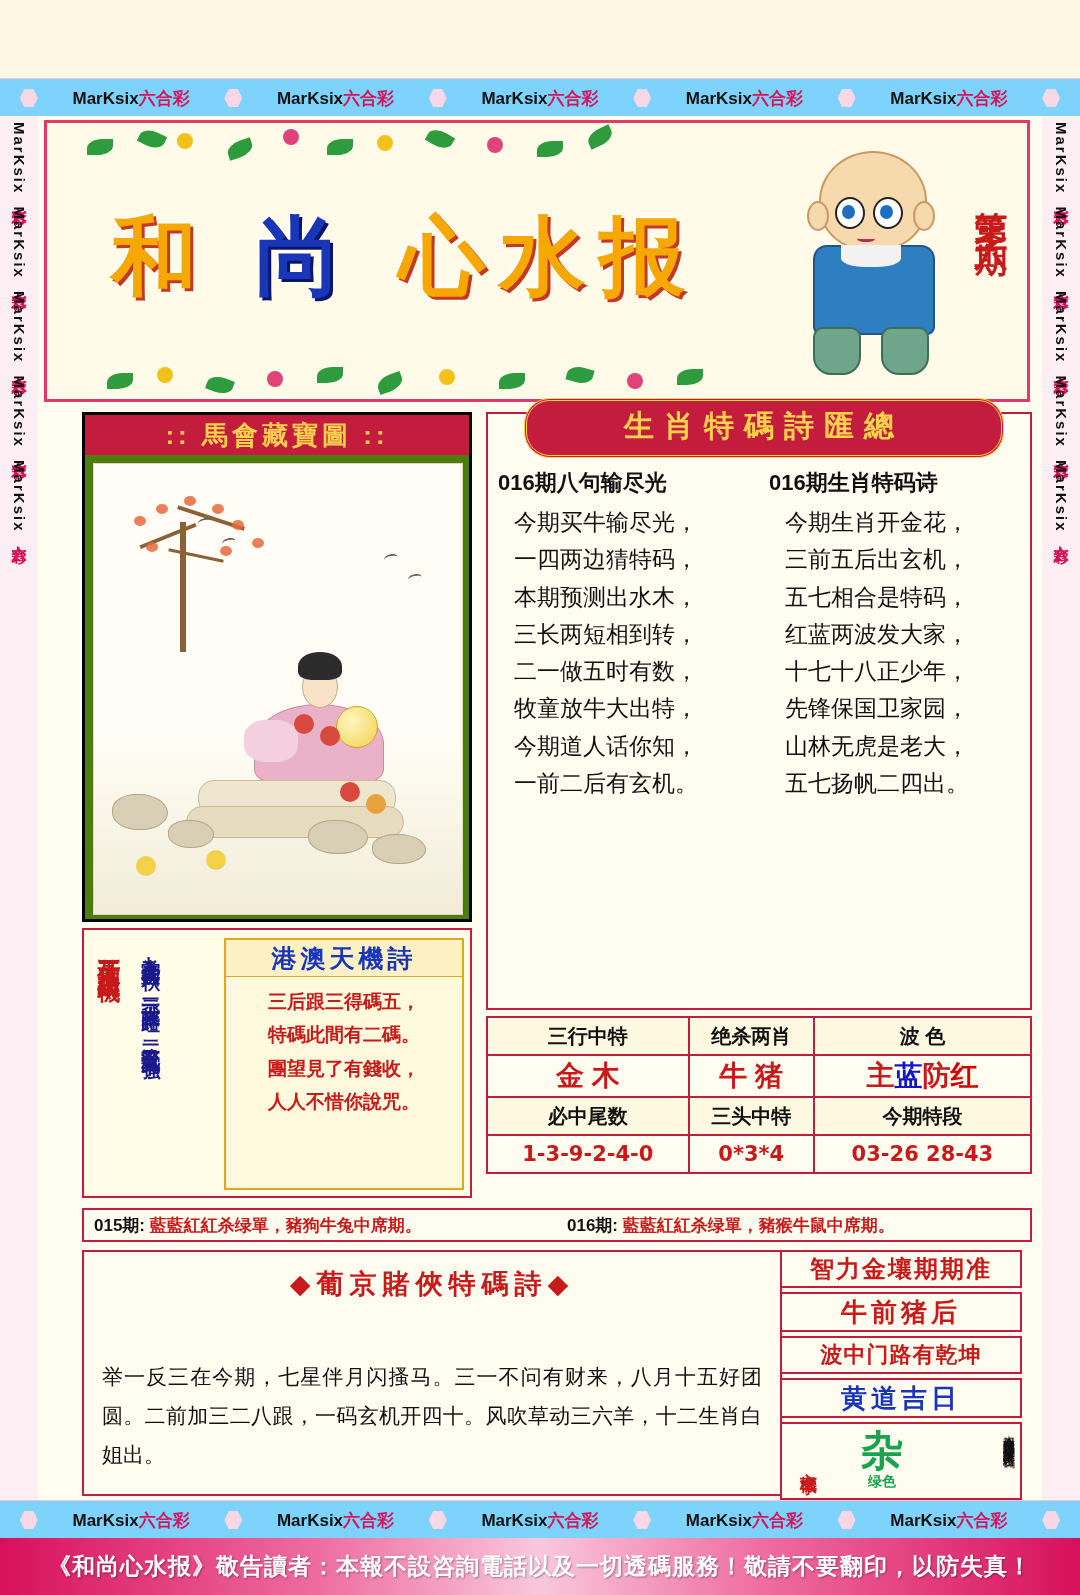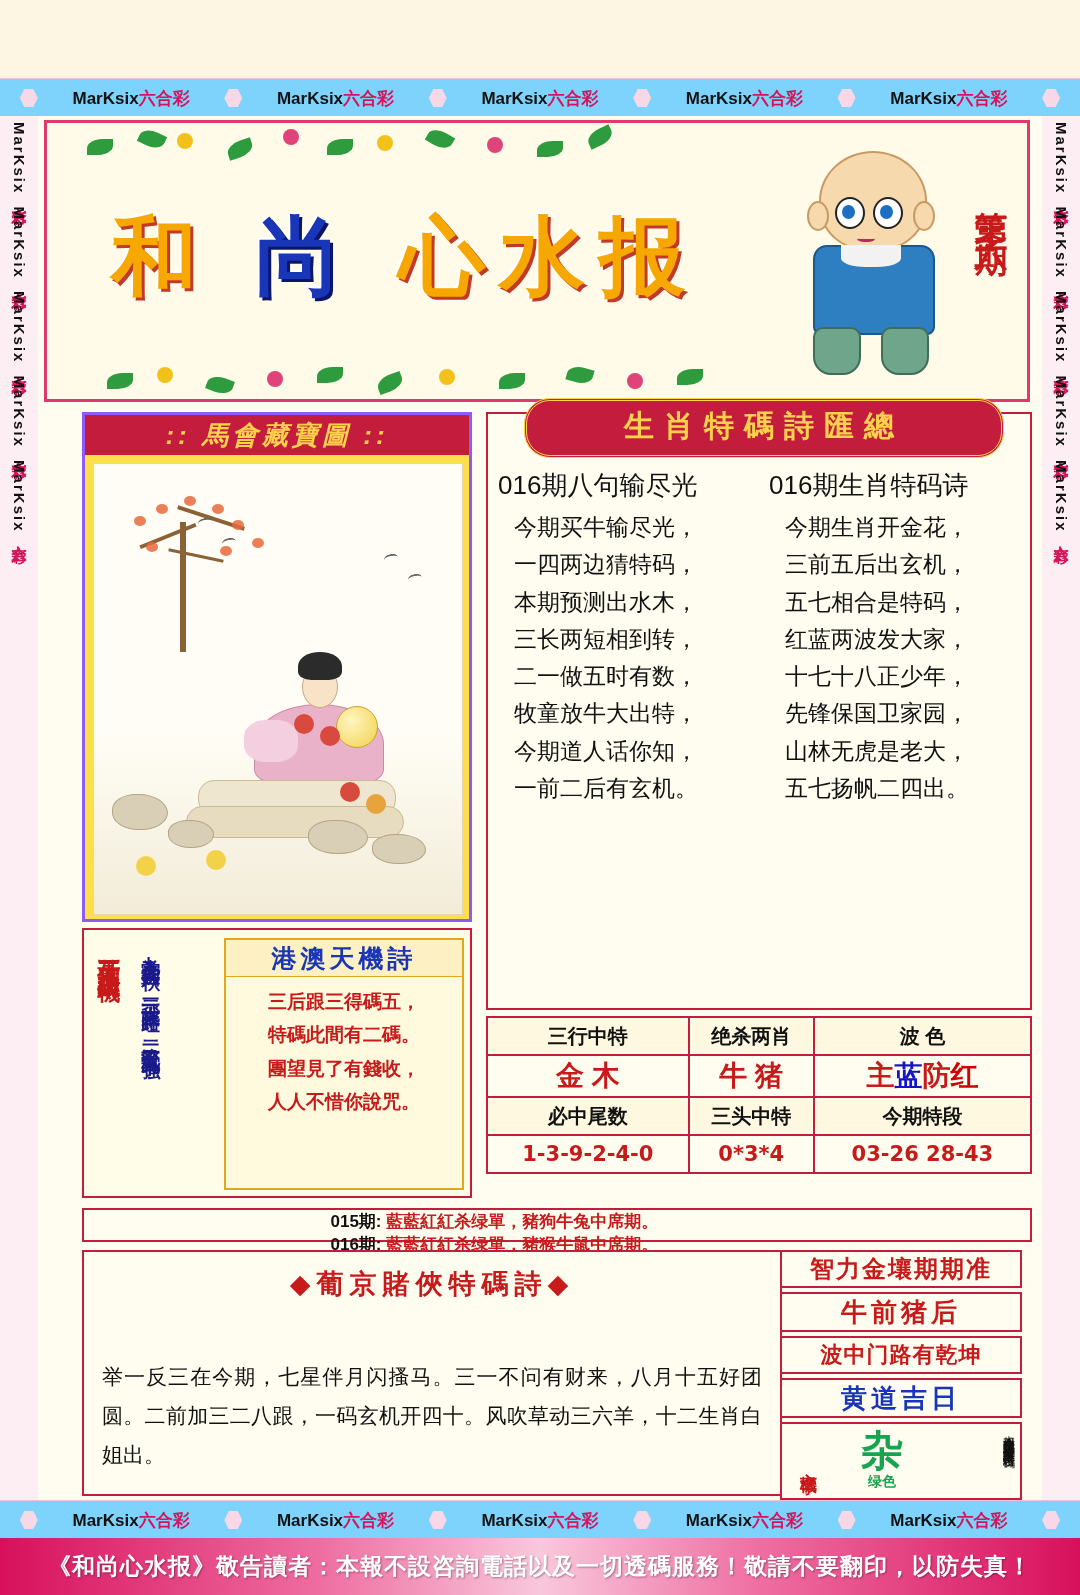--- a/index.html
+++ b/index.html
@@ -119,21 +119,21 @@
   .monk .earR{left:128px;}
   .monk .body{position:absolute;left:28px;top:94px;width:118px;height:86px;background:#2d7fc1;border-radius:14px 14px 8px 8px;border:2px solid #1d568a;}
   .monk .collar{position:absolute;left:56px;top:94px;width:60px;height:22px;background:#f2f2f2;border-radius:0 0 40% 40%;}
   .monk .legL,.monk .legR{position:absolute;top:176px;width:44px;height:44px;background:#6fa58a;border:2px solid #3f6e58;border-radius:10px 10px 18px 18px;}
   .monk .legL{left:28px;}
   .monk .legR{left:96px;}
 
   
   .treasure{
     position:absolute;left:44px;top:296px;width:390px;height:510px;
-    border:3px solid #8b5cf6;background:#fde047;box-sizing:border-box;font-style:italic;
+    border:3px solid #000000;background:#4d7c0f;box-sizing:border-box;
   }
   .treasure-hd{
     height:40px;background:#c41c3c;color:#ffd24d;font-size:26px;font-weight:bold;
     text-align:center;line-height:40px;letter-spacing:4px;
   }
   .treasure-img{
     position:absolute;left:8px;top:48px;width:368px;height:450px;
     background:linear-gradient(#fdfbf2,#f6f1e0);
     border:1px solid #e0d7bb;overflow:hidden;
   }
@@ -184,21 +184,21 @@
   }
   .poembox-hd{
     position:absolute;left:36px;top:-16px;width:474px;height:54px;
     background:#c41c3c;border:3px double #ffd24d;border-radius:26px;
     color:#ffd24d;font-size:30px;font-weight:bold;letter-spacing:10px;
     text-align:center;line-height:50px;
   }
   .poem-cols{position:absolute;left:0;top:50px;width:100%;display:flex;}
   .poem-col{width:50%;padding:0 10px;box-sizing:border-box;}
   .poem-col h4{
-    margin:4px 0 6px 0;font-size:26px;color:#111;font-weight:normal;text-align:left;
+    margin:4px 0 6px 0;font-size:22px;color:#111;font-weight:bold;text-align:left;
   }
   .poem-col .ln{
     font-size:23px;line-height:1.62;color:#111;text-align:left;padding-left:16px;
   }
 
   
   .tbl{
     position:absolute;left:448px;top:900px;width:546px;
     border-collapse:collapse;
   }
@@ -209,21 +209,21 @@
   .tbl td.hd{color:#111;font-size:20px;background:#fff8e0;border-radius:13px;}
   .tbl td.big{font-size:28px;color:#c81a1a;}
   .blue{color:#1414c8;}
   .red{color:#d40000;}
   .num{font-family:"DejaVu Sans",sans-serif;color:#d40000;font-size:27px;border-radius:13px;}
 
   
   .stripline{
     position:absolute;left:44px;top:1092px;width:950px;height:34px;
     border:2px solid #c41c3c;background:#fffdf0;box-sizing:border-box;
-    display:flex;align-items:center;flex-direction:column;
+    display:flex;align-items:center;
   }
   .stripline .half{width:50%;font-size:17px;font-weight:bold;color:#c81a1a;padding-left:10px;box-sizing:border-box;}
   .stripline .k{color:#111;}
 
   
   .botleft{
     position:absolute;left:44px;top:1134px;width:700px;height:246px;
     border:2px solid #c41c3c;background:#fffdf0;box-sizing:border-box;
   }
   .botleft-hd{

